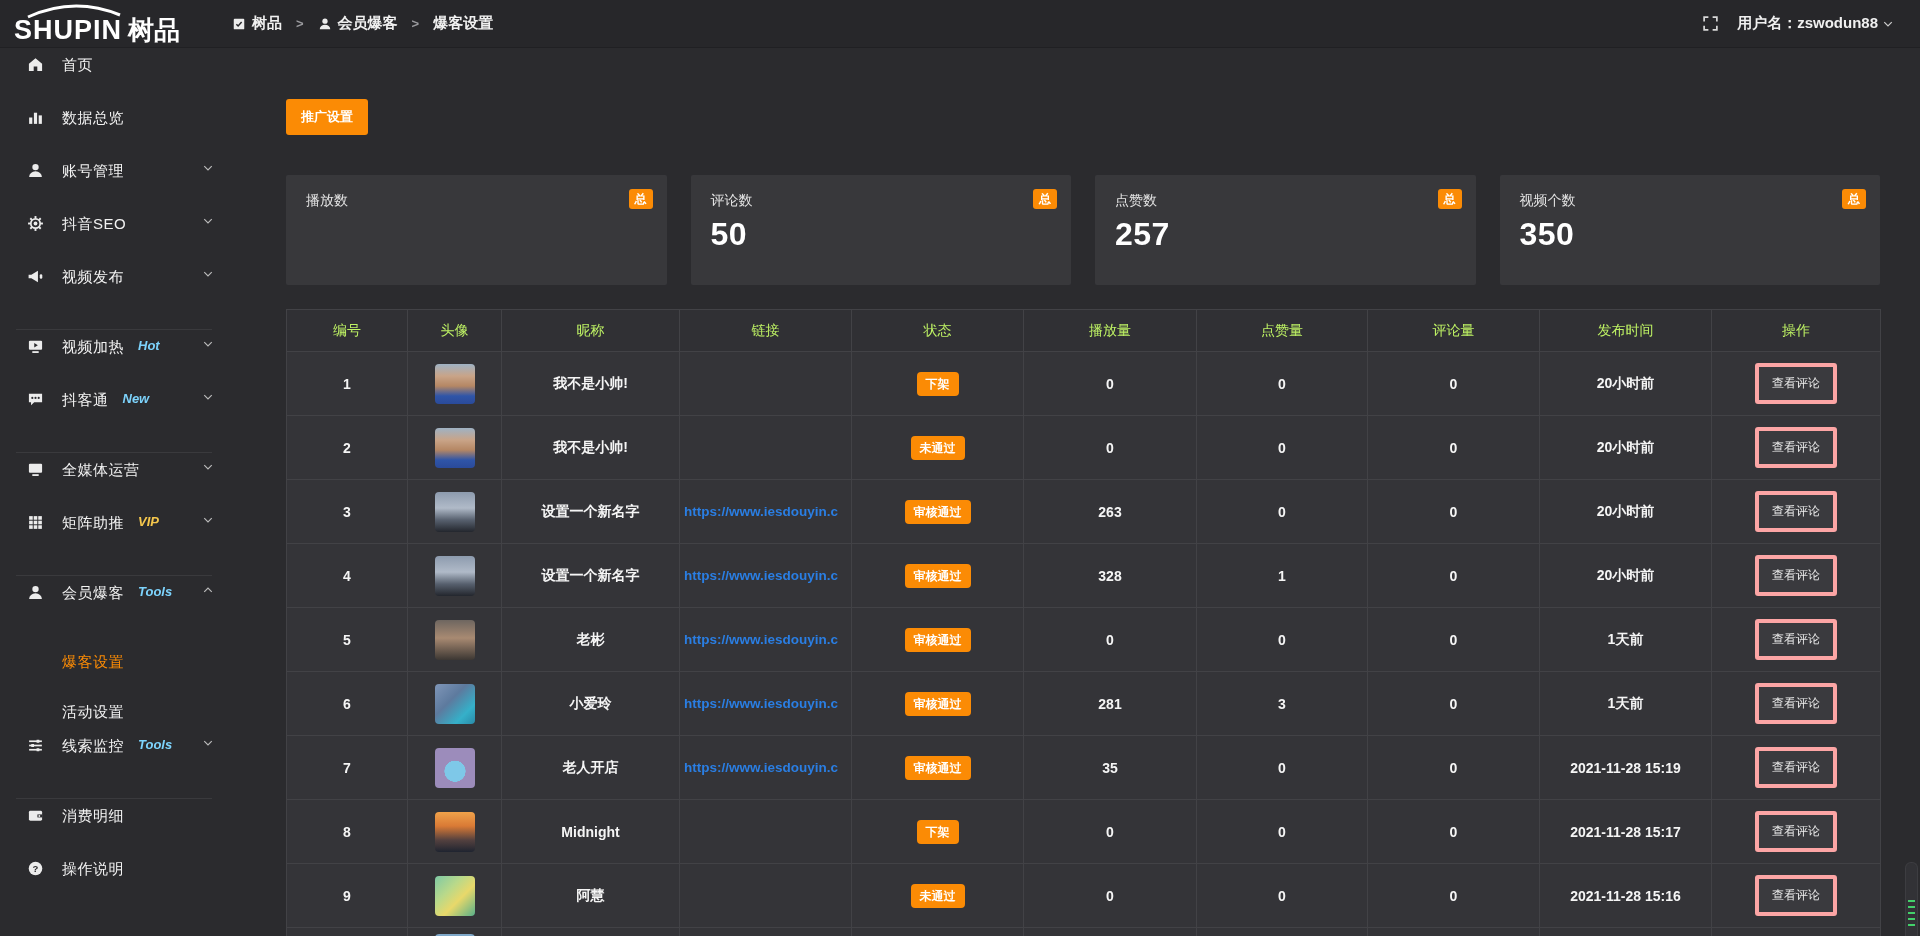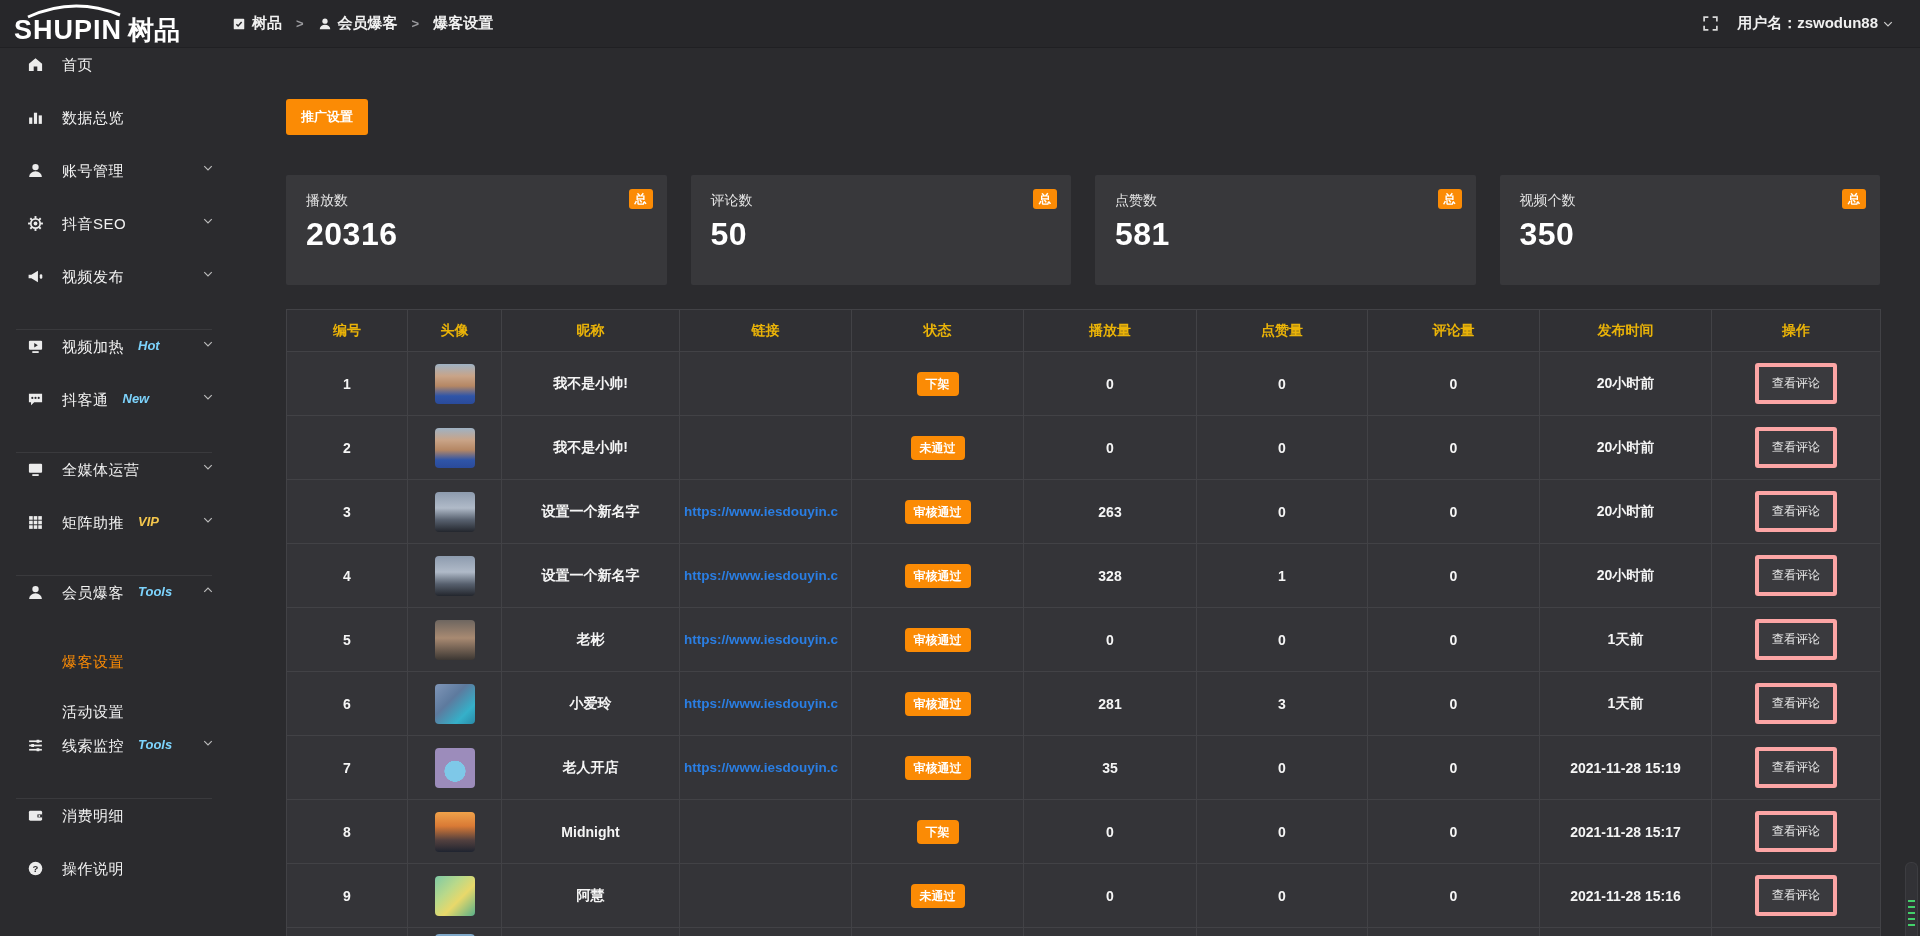--- a/index.html
+++ b/index.html
@@ -52,21 +52,21 @@
   .card-label { font-size:14px; color:#e3e3e3; font-weight:400; }
   .card-value { font-size:32px; font-weight:700; color:#fff; margin-top:6px; letter-spacing:0.5px; }
   .card-badge {
     position:absolute; top:14px; right:14px;
     background:#fb8b05; color:#fff; font-size:12px; font-weight:700;
     padding:4px 6px; border-radius:3px; line-height:1;
   }
   
   table { width:100%; margin-top:24px; border-collapse:collapse; table-layout:fixed; background:#343438; }
   th, td { border:1px solid #424246; text-align:center; vertical-align:middle; }
-  thead th { height:42px; background:#303034; font-size:14px; font-weight:700; color:#eab308; }
+  thead th { height:42px; background:#303034; font-size:14px; font-weight:400; color:#bef264; }
   tbody td { height:64px; font-size:14px; font-weight:700; color:#f5f5f5; }
   td.link-cell { padding:0 4px; }
   td.link-cell a {
     display:block; color:#2a7ee3; text-decoration:none; font-size:13.5px; font-weight:600;
     white-space:nowrap; overflow:hidden; text-align:left; cursor:pointer;
   }
   .avatar { width:40px; height:40px; border-radius:4px; margin:0 auto; }
   .av1 { background:linear-gradient(180deg,#9fb2c4 0%,#c9a488 30%,#b58764 55%,#2f55a8 80%,#2a4a9a 100%); }
   .av3 { background:linear-gradient(180deg,#8d9bae 0%,#b0bac8 40%,#57606e 70%,#23262d 100%); }
   .av5 { background:linear-gradient(180deg,#6e6660 0%,#a88a72 45%,#3c3733 100%); }
@@ -370,31 +370,30 @@
 
 </aside>
 
 <main class="content">
 
   <button class="promo-btn">推广设置</button>
 
   <div class="cards">
     <div class="card">
       <div class="card-label">播放数</div>
-      <div class="card-value">20316</div>
       <span class="card-badge">总</span>
     </div>
     <div class="card">
       <div class="card-label">评论数</div>
       <div class="card-value">50</div>
       <span class="card-badge">总</span>
     </div>
     <div class="card">
       <div class="card-label">点赞数</div>
-      <div class="card-value">581</div>
+      <div class="card-value">257</div>
       <span class="card-badge">总</span>
     </div>
     <div class="card">
       <div class="card-label">视频个数</div>
       <div class="card-value">350</div>
       <span class="card-badge">总</span>
     </div>
   </div>
 
   <table>

